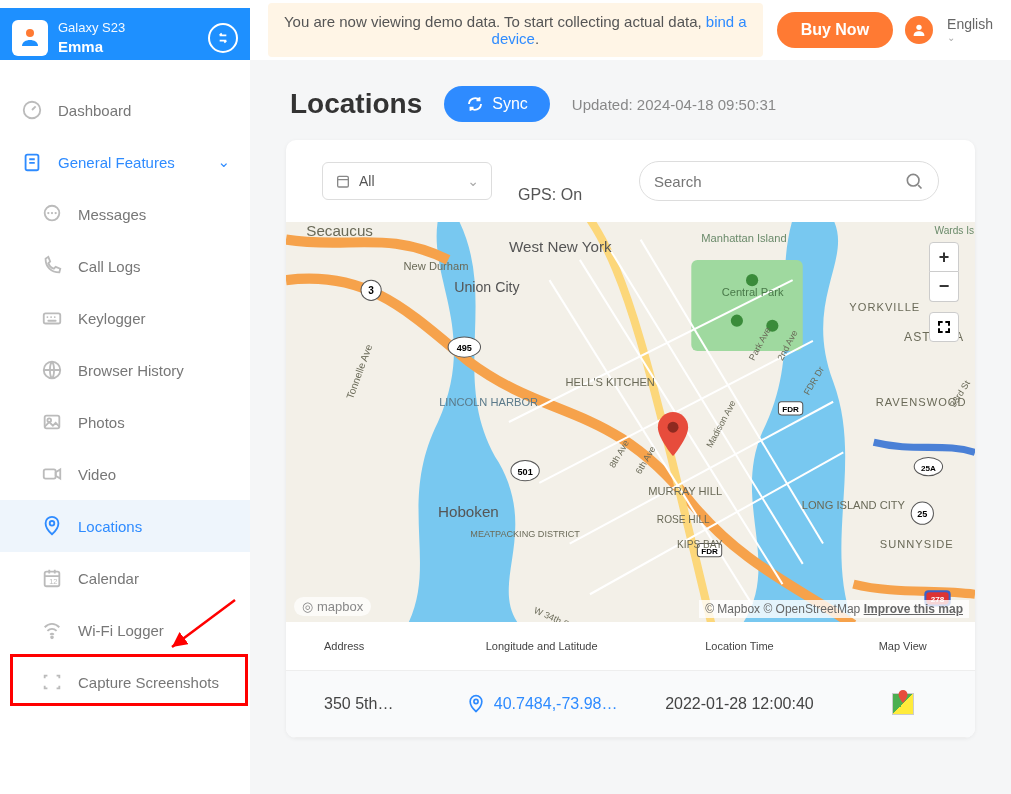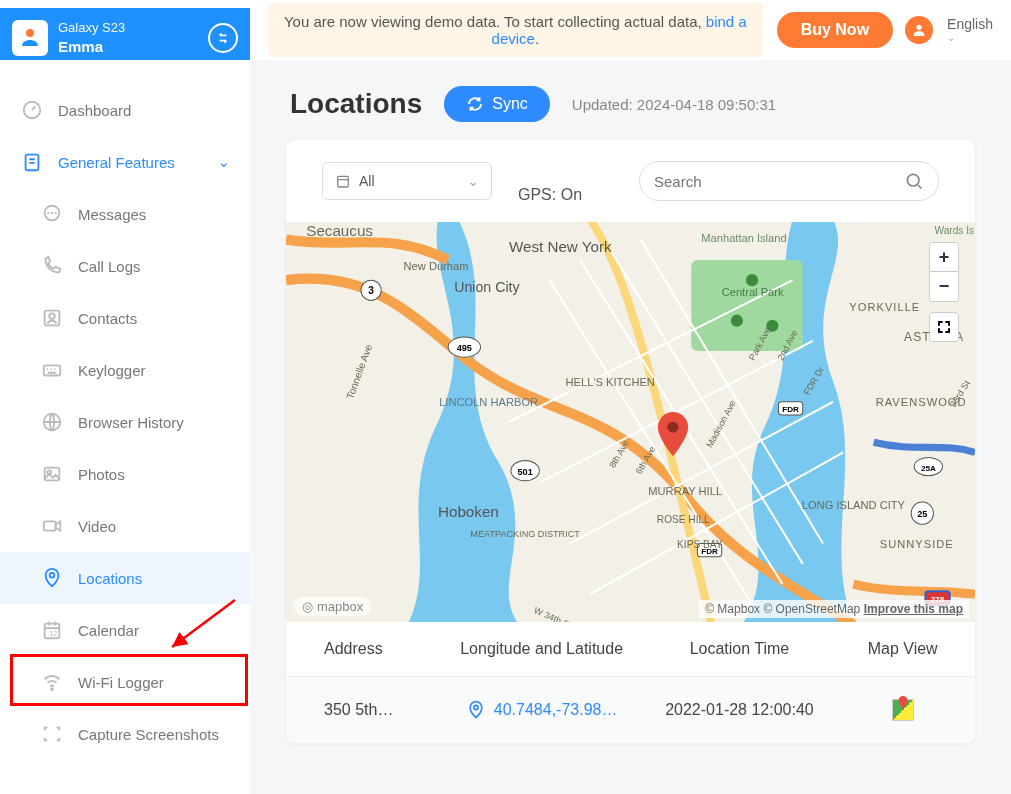--- a/index.html
+++ b/index.html
@@ -99,21 +99,21 @@
   .map-controls { position:absolute; right:16px; top:20px; display:flex; flex-direction:column; gap:0; }
   .map-controls .btn { width:30px; height:30px; background:#fff; border:1px solid #ccc; display:flex; align-items:center; justify-content:center; font-size:18px; font-weight:bold; cursor:pointer; }
   .map-controls .btn:first-child { border-radius:4px 4px 0 0; }
   .map-controls .btn:nth-child(2) { border-radius:0 0 4px 4px; border-top:none; }
   .map-controls .fs { margin-top:10px; border-radius:4px; }
   .map-pin { position:absolute; left:370px; top:190px; }
   .map-attrib { position:absolute; right:6px; bottom:4px; font-size:12px; color:#666; background:rgba(255,255,255,0.8); padding:2px 6px; }
   .map-attrib a { color:#666; }
   .mapbox-logo { position:absolute; left:8px; bottom:6px; font-size:13px; color:#888; background:rgba(255,255,255,0.7); padding:2px 8px; border-radius:10px; }
 
-  .table-head { display:flex; padding:18px 8px; color:#444; font-size:16px; border-bottom:1px solid #eee; font-weight:500; text-align:center; }
+  .table-head { display:flex; padding:18px 8px; color:#444; font-size:11px; border-bottom:1px solid #eee; font-weight:500; text-align:center; }
   .table-row { display:flex; padding:22px 8px; color:#444; font-size:16px; border-bottom:1px solid #eee; align-items:center; text-align:center; }
   .table-row.alt { background:#F9FAFB; }
   .col-addr  { width:150px; padding-left:30px; text-align:left; white-space:nowrap; overflow:hidden; text-overflow:ellipsis; }
   .col-coord { width:200px; color:#2E8BFF; display:flex; align-items:center; justify-content:center; gap:8px; white-space:nowrap; overflow:hidden; }
   .col-time  { width:200px; }
   .col-map   { width:130px; }
   .table-head .col-coord { color:#444; display:block; }
   .map-icon-little { width:22px; height:22px; background: linear-gradient(135deg,#4CAF50 0%,#4CAF50 50%,#FFEB3B 50%,#FFEB3B 100%); border:1px solid #ccc; }
 
   svg { display:block; }
@@ -189,30 +189,20 @@
       </span>
     <span>Messages</span>
   </div>
   <div class="side-item indent">
     <span class="icon">
         <svg width="22" height="22" viewBox="0 0 24 24" fill="none" stroke="currentColor" stroke-width="2">
           <path d="M5 4c0 9 6 15 15 15l1-4-5-2-2 2c-3-1-5-3-6-6l2-2-2-5z"></path>
         </svg>
       </span>
     <span>Call Logs</span>
-  </div>
-  <div class="side-item indent">
-    <span class="icon">
-        <svg width="22" height="22" viewBox="0 0 24 24" fill="none" stroke="currentColor" stroke-width="2">
-          <rect x="4" y="4" width="16" height="16" rx="2"></rect>
-          <circle cx="12" cy="10" r="3"></circle>
-          <path d="M7 18c1-2 3-3 5-3s4 1 5 3"></path>
-        </svg>
-      </span>
-    <span>Contacts</span>
   </div>
   <div class="side-item indent">
     <span class="icon">
         <svg width="22" height="22" viewBox="0 0 24 24" fill="none" stroke="currentColor" stroke-width="2">
           <rect x="3" y="7" width="18" height="11" rx="2"></rect>
           <path d="M7 11h0M11 11h0M15 11h0M8 15h8" stroke-linecap="round"></path>
         </svg>
       </span>
     <span>Keylogger</span>
   </div>

